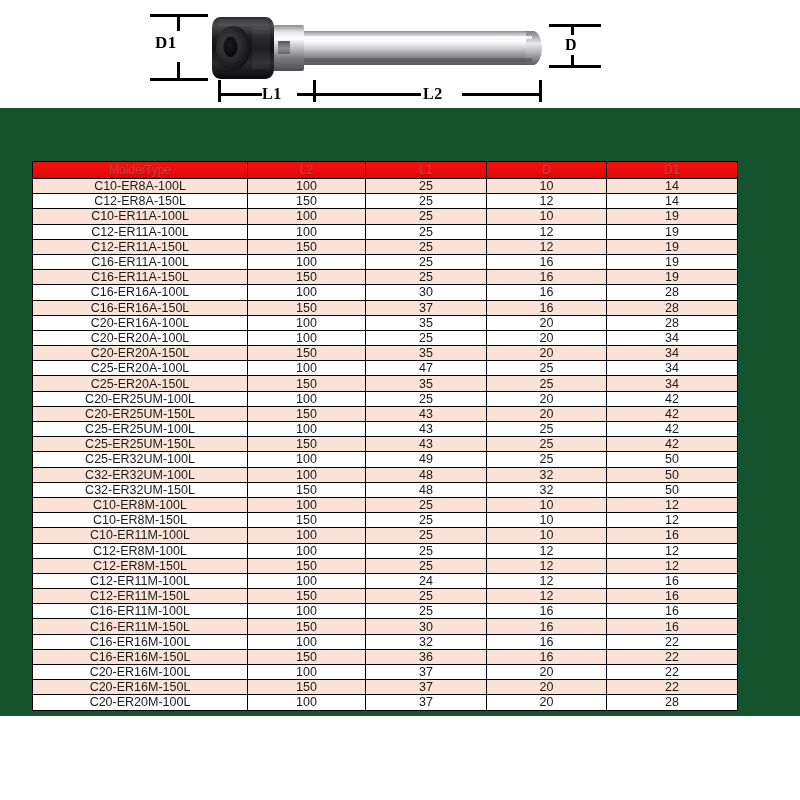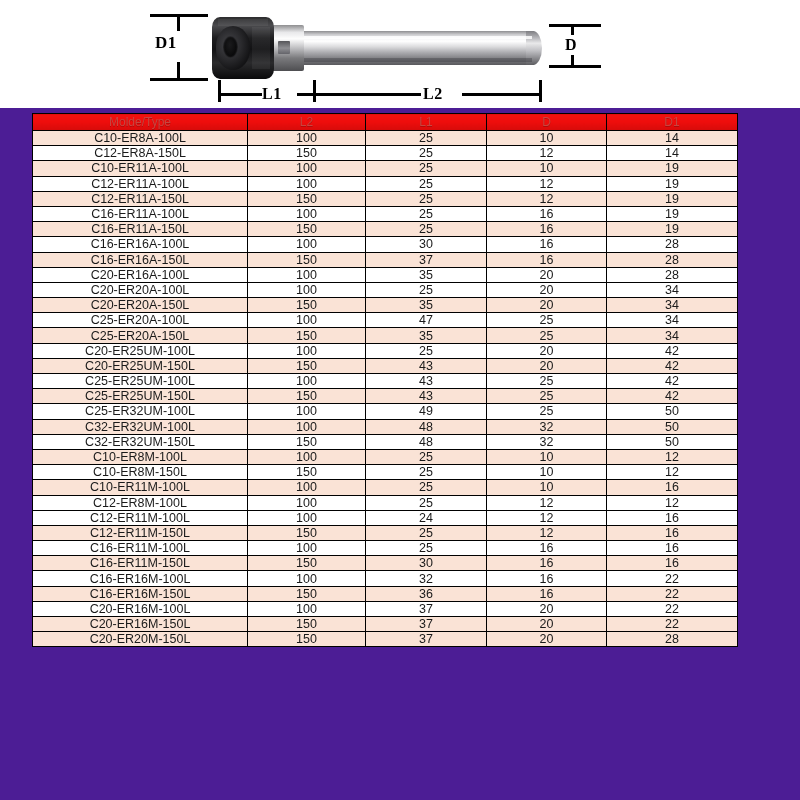--- a/index.html
+++ b/index.html
@@ -4,21 +4,21 @@
 <title>Collet Chuck Specification Table</title>
 <style>
   * { box-sizing: border-box; }
   html, body {
     margin: 0; padding: 0;
     width: 800px; height: 800px;
     background: #ffffff;
     font-family: "Liberation Sans", sans-serif;
     overflow: hidden;
   }
-  #page { position: relative; width: 800px; height: 800px; background: #4c1d95; }
+  #page { position: relative; width: 800px; height: 716px; background: #14532d; }
 
   
   #diagram { position: relative; width: 800px; height: 108px; background: #fff; }
 
   .dimlabel {
     position: absolute;
     font-family: "Liberation Serif", serif;
     font-weight: bold;
     color: #000;
     letter-spacing: 0.5px;
@@ -81,20 +81,21 @@
   }
 
   
   #table-wrap { position: absolute; left: 32px; top: 113px; width: 705px; }
   table#spec {
     border-collapse: collapse;
     width: 705px;
     table-layout: fixed;
     font-size: 12.5px;
     color: #1a1a1a;
+    margin-top: 48px;
   }
   table#spec th, table#spec td {
     border: 1px solid #000;
     text-align: center;
     vertical-align: middle;
     height: 15.2px;
     line-height: 14px;
     padding: 0;
     overflow: hidden;
     white-space: nowrap;
@@ -349,20 +350,27 @@
             <td>10</td>
             <td>16</td>
           </tr>
           <tr class="even">
             <td>C12-ER8M-100L</td>
             <td>100</td>
             <td>25</td>
             <td>12</td>
             <td>12</td>
           </tr>
+          <tr class="odd">
+            <td>C12-ER8M-150L</td>
+            <td>150</td>
+            <td>25</td>
+            <td>12</td>
+            <td>12</td>
+          </tr>
           <tr class="even">
             <td>C12-ER11M-100L</td>
             <td>100</td>
             <td>24</td>
             <td>12</td>
             <td>16</td>
           </tr>
           <tr class="odd">
             <td>C12-ER11M-150L</td>
             <td>150</td>
@@ -405,23 +413,23 @@
             <td>20</td>
             <td>22</td>
           </tr>
           <tr class="odd">
             <td>C20-ER16M-150L</td>
             <td>150</td>
             <td>37</td>
             <td>20</td>
             <td>22</td>
           </tr>
-          <tr class="odd">
-            <td>C20-ER20M-150L</td>
-            <td>150</td>
+          <tr class="even">
+            <td>C20-ER20M-100L</td>
+            <td>100</td>
             <td>37</td>
             <td>20</td>
             <td>28</td>
           </tr>
         </tbody>
     </table>
   </div>
 
 </div>
 

